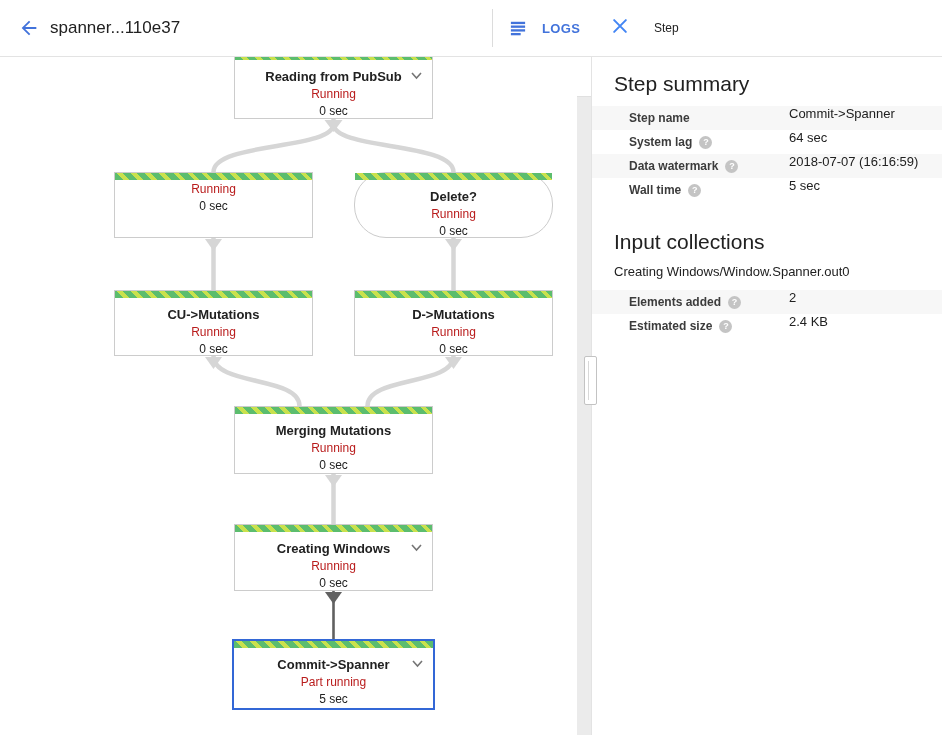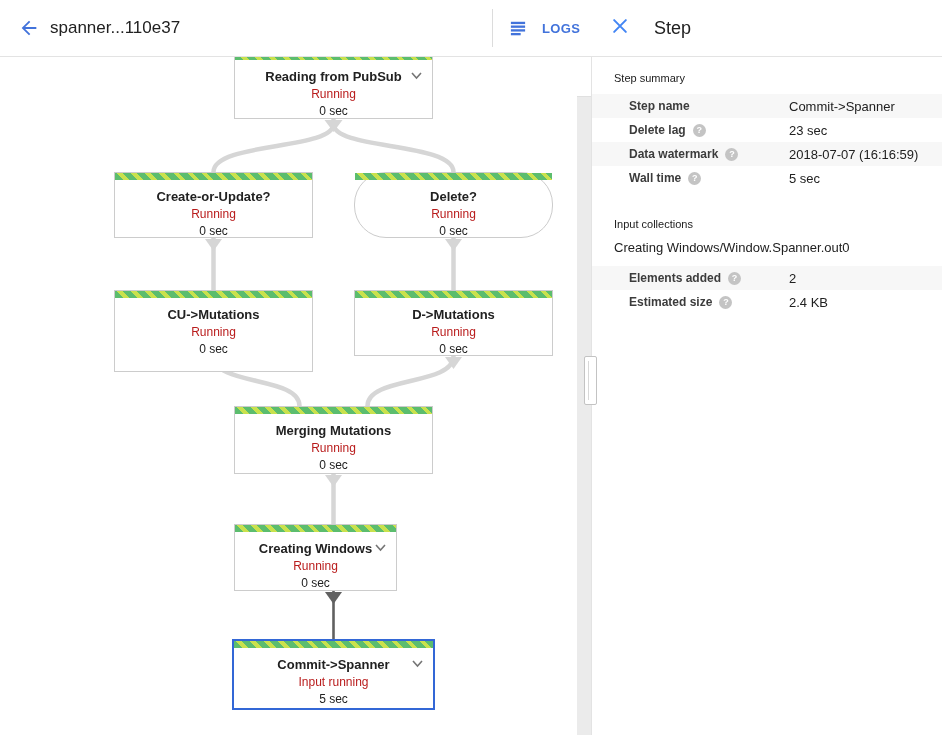--- a/index.html
+++ b/index.html
@@ -9,21 +9,21 @@
   }
   
   .topbar{position:absolute;top:0;left:0;width:942px;height:56px;background:#fff;
           border-bottom:1px solid #e3e3e3;z-index:20;}
   .back-btn{position:absolute;left:18px;top:17px;width:22px;height:22px;cursor:pointer;}
   .job-title{position:absolute;left:50px;top:0;line-height:56px;font-size:17px;color:#212121;}
   .logs-divider{position:absolute;left:492px;top:9px;width:1px;height:38px;background:#dcdcdc;}
   .logs-btn{position:absolute;left:510px;top:16px;height:24px;display:flex;align-items:center;
             gap:16px;color:#4273db;font-size:13px;font-weight:bold;letter-spacing:.4px;cursor:pointer;}
   .close-btn{position:absolute;left:610px;top:16px;width:20px;height:20px;cursor:pointer;}
-  .panel-title{position:absolute;left:654px;top:0;line-height:56px;font-size:18px;color:#212121;}
+  .panel-title{position:absolute;left:654px;top:0;line-height:56px;font-size:12px;color:#212121;}
   
   .graph{position:absolute;top:40px;left:0;width:591px;height:679px;background:#fff;}
   .edges{position:absolute;top:0;left:0;}
   .node{position:absolute;background:#fff;border:1px solid #ccc;box-sizing:border-box;
         text-align:center;cursor:pointer;z-index:3;}
   .node.selected{border:2px solid #3367d6;}
   .stripe{height:7px;width:100%;
     background:repeating-linear-gradient(45deg,#5cbd6e 0 6px,#c9e14d 6px 10px);}
   .node-label{font-size:13px;font-weight:bold;color:#212121;margin-top:9px;line-height:16px;}
   .node-status{font-size:12px;color:#b91c1c;margin-top:2px;line-height:15px;}
@@ -32,24 +32,24 @@
   .node.has-chev .chev{display:block;}
   
   .scroll-track{position:absolute;left:577px;top:96px;width:14px;height:639px;
                 background:#ebebeb;border-top:1px solid #e0e0e0;z-index:10;}
   .pane-border{position:absolute;left:591px;top:0;width:1px;height:735px;background:#e3e3e3;z-index:15;}
   .resize-handle{position:absolute;left:584px;top:356px;width:11px;height:47px;background:#fff;
                  border:1px solid #c3c3c3;border-radius:2px;z-index:25;cursor:col-resize;}
   .resize-handle::after{content:"";position:absolute;left:3px;top:4px;bottom:4px;width:1px;background:#d8d8d8;}
   
   .panel{position:absolute;top:56px;left:592px;width:350px;height:679px;background:#fff;}
-  .sec-heading{font-size:11px;color:#212121;margin:16px 0 10px 22px;}
+  .sec-heading{font-size:21px;color:#212121;margin:16px 0 10px 22px;}
   .collection-name{font-size:13px;color:#212121;margin:9px 0 11px 22px;}
   .kv-table{width:100%;}
-  .kv-row{display:flex;align-items:center;height:24px;padding-left:37px;box-sizing:border-box;}
+  .kv-row{display:flex;height:24px;padding-left:37px;box-sizing:border-box;}
   .kv-row.shaded{background:#f7f7f7;}
   .kv-label{width:160px;font-size:12px;font-weight:bold;color:#3c3c3c;display:flex;align-items:center;}
   .kv-value{font-size:13px;color:#212121;}
   .help{width:13px;height:13px;border-radius:50%;background:#c4c4c4;color:#fff;font-size:9px;
         font-weight:bold;text-align:center;line-height:13px;margin-left:7px;cursor:pointer;}
   .help.hidden{visibility:hidden;}
   .mt-input{margin-top:28px;}
 </style>
 </head>
 <body>
@@ -111,34 +111,33 @@
           </svg>
     </span>
     <div class="node-label">Reading from PubSub</div>
     <div class="node-status">Running</div>
     <div class="node-time">0 sec</div>
   </div>
 
   <div class="node" style="left: 114px; top: 132px; width: 199px; height: 66px;">
     <div class="stripe"></div>
 
-    <div class="node-label">Create-or-Update?</div>
     <div class="node-status">Running</div>
     <div class="node-time">0 sec</div>
   </div>
 
   <div class="node" style="left: 354px; top: 132px; width: 199px; height: 66px; border-radius: 32px;">
     <div class="stripe"></div>
 
     <div class="node-label">Delete?</div>
     <div class="node-status">Running</div>
     <div class="node-time">0 sec</div>
   </div>
 
-  <div class="node" style="left: 114px; top: 250px; width: 199px; height: 82px;">
+  <div class="node" style="left: 114px; top: 250px; width: 199px; height: 66px;">
     <div class="stripe"></div>
 
     <div class="node-label">CU-&gt;Mutations</div>
     <div class="node-status">Running</div>
     <div class="node-time">0 sec</div>
   </div>
 
   <div class="node" style="left: 354px; top: 250px; width: 199px; height: 66px; text-align: center;">
     <div class="stripe"></div>
 
@@ -148,41 +147,41 @@
   </div>
 
   <div class="node" style="left: 234px; top: 366px; width: 199px; height: 68px;">
     <div class="stripe"></div>
 
     <div class="node-label">Merging Mutations</div>
     <div class="node-status">Running</div>
     <div class="node-time">0 sec</div>
   </div>
 
-  <div class="node has-chev" style="left: 234px; top: 484px; width: 163px; height: 67px;">
+  <div class="node has-chev" style="left: 234px; top: 484px; width: 199px; height: 67px;">
     <div class="stripe"></div>
     <span class="chev">
       <svg width="11" height="8" viewBox="0 0 11 8">
             <polyline points="1,1 5.5,6 10,1" fill="none" stroke="#757575" stroke-width="1.6"></polyline>
           </svg>
     </span>
     <div class="node-label">Creating Windows</div>
     <div class="node-status">Running</div>
     <div class="node-time">0 sec</div>
   </div>
 
   <div class="node has-chev selected" style="left: 232px; top: 599px; width: 203px; height: 71px;">
     <div class="stripe"></div>
     <span class="chev">
       <svg width="11" height="8" viewBox="0 0 11 8">
             <polyline points="1,1 5.5,6 10,1" fill="none" stroke="#757575" stroke-width="1.6"></polyline>
           </svg>
     </span>
     <div class="node-label">Commit-&gt;Spanner</div>
-    <div class="node-status">Input running</div>
+    <div class="node-status">Part running</div>
     <div class="node-time">5 sec</div>
   </div>
 </div>
 </div>
 
 <div class="scroll-track"></div>
 <div class="pane-border"></div>
 <div class="resize-handle"></div>
 
 <div class="panel">
@@ -191,24 +190,24 @@
   <div class="kv-row shaded">
     <span class="kv-label">
       <span class="lbl-text">Step name</span>
       <span class="help hidden">?</span>
     </span>
     <span class="kv-value">Commit-&gt;Spanner</span>
   </div>
 
   <div class="kv-row">
     <span class="kv-label">
-      <span class="lbl-text">Delete lag</span>
-      <span class="help">?</span>
-    </span>
-    <span class="kv-value">23 sec</span>
+      <span class="lbl-text">System lag</span>
+      <span class="help">?</span>
+    </span>
+    <span class="kv-value">64 sec</span>
   </div>
 
   <div class="kv-row shaded">
     <span class="kv-label">
       <span class="lbl-text">Data watermark</span>
       <span class="help">?</span>
     </span>
     <span class="kv-value">2018-07-07 (16:16:59)</span>
   </div>
 

